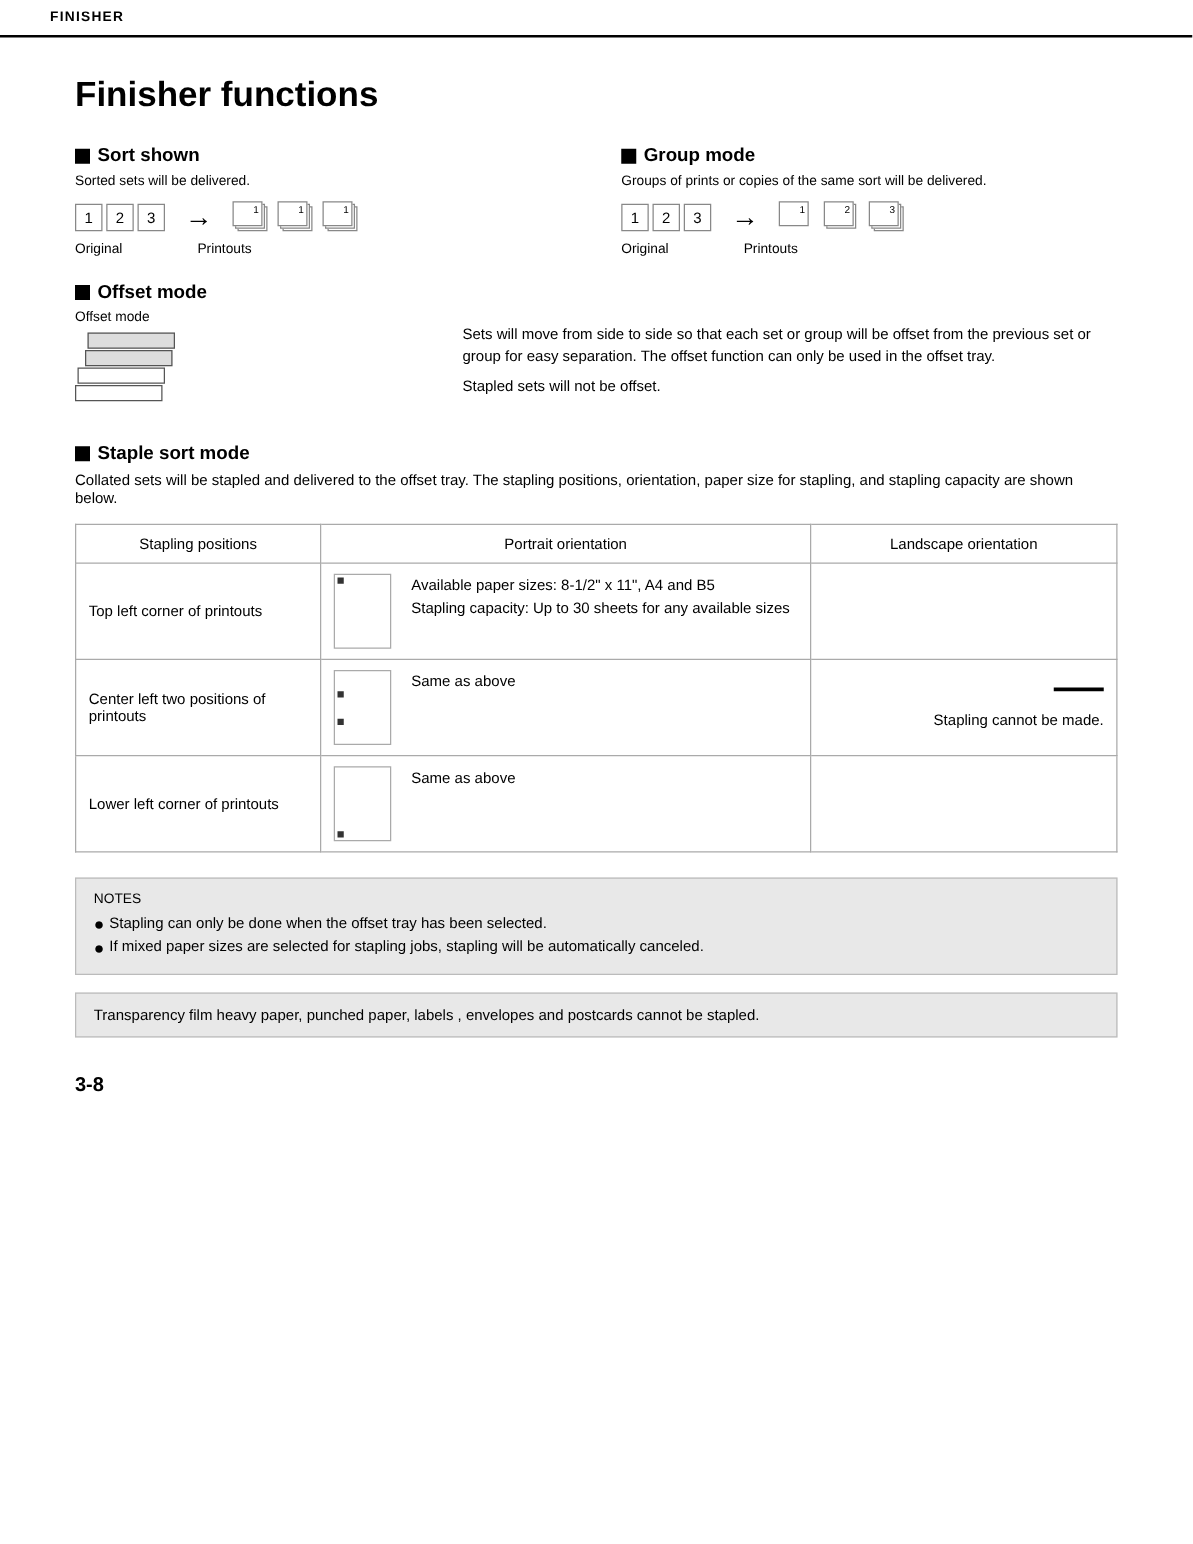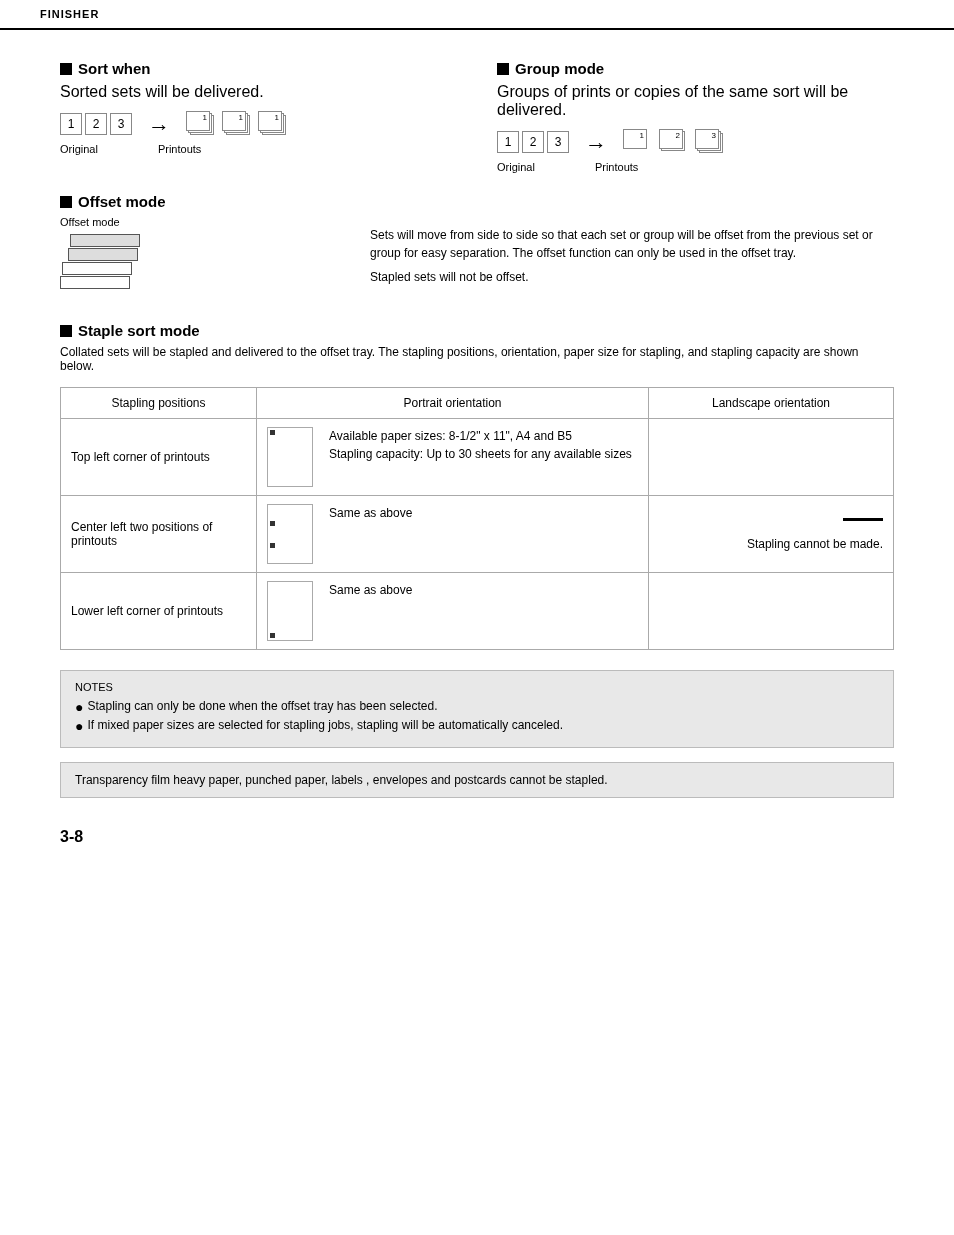--- a/index.html
+++ b/index.html
@@ -44,21 +44,21 @@
       margin-bottom: 6px;
     }
     .section-heading .square-bullet {
       display: inline-block;
       width: 12px;
       height: 12px;
       background: #000;
       flex-shrink: 0;
     }
     .section-desc {
-      font-size: 16px;
+      font-size: 11px;
       margin-bottom: 10px;
       margin-left: 0;
     }
     .diagram-row {
       display: flex;
       align-items: center;
       gap: 10px;
       margin-bottom: 6px;
     }
     
@@ -190,27 +190,28 @@
   </style>
 </head>
 <body>
 
 <div class="page-header">
   <span>FINISHER</span>
 </div>
 
 <div class="page-content">
 
+  <div class="page-title">Finisher functions</div>
 
   <div class="two-col">
 
     <div class="col-left">
       <div class="section-heading">
         <span class="square-bullet"></span>
-        <span>Sort when</span>
+        <span>Sort shown</span>
       </div>
       <div class="section-desc">Sorted sets will be delivered.</div>
 
       <div class="diagram-row">
 
         <div>
           <div class="num-boxes">
             <div class="num-box">1</div>
             <div class="num-box">2</div>
             <div class="num-box">3</div>

